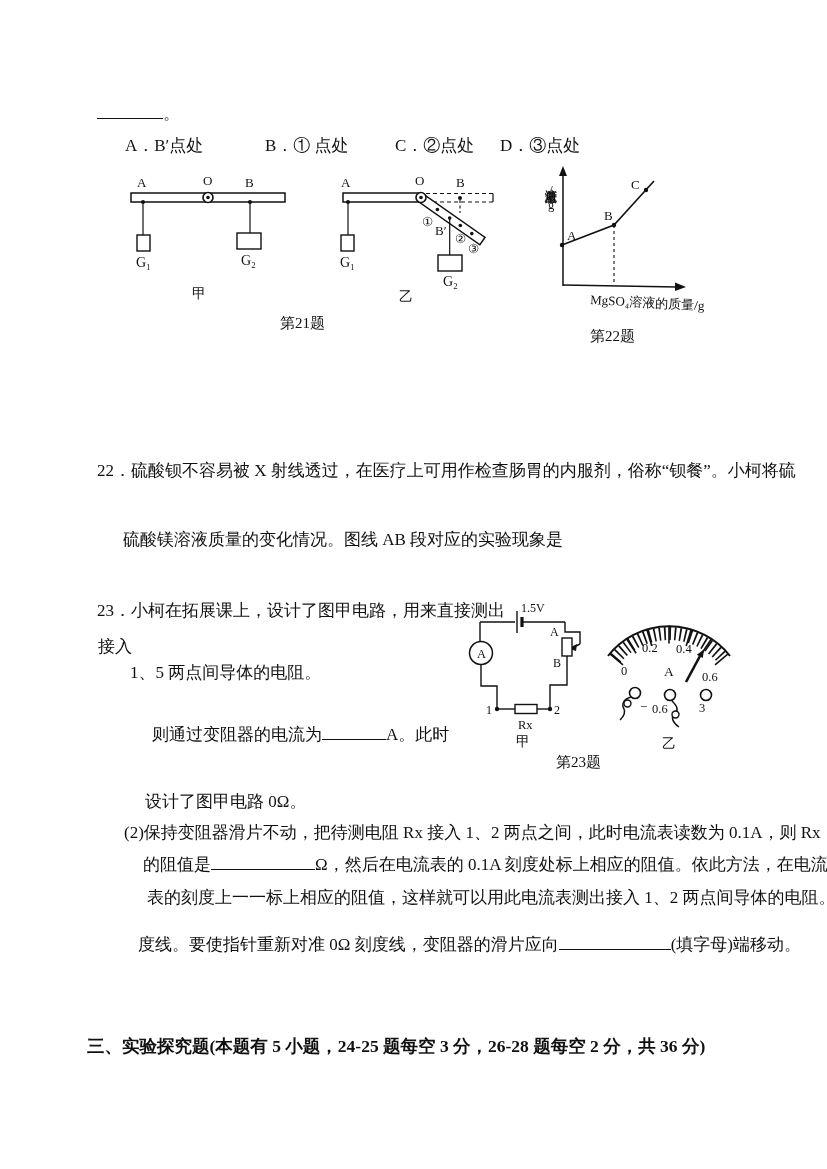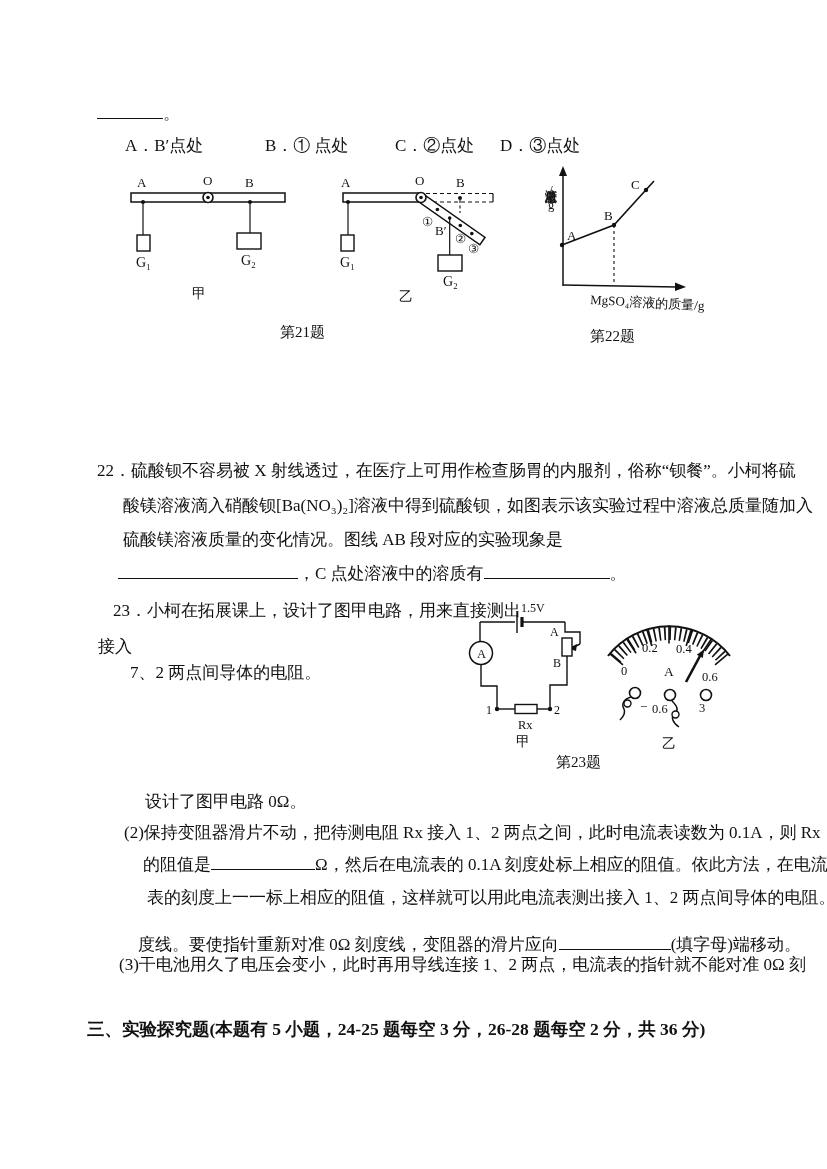--- a/index.html
+++ b/index.html
@@ -1,20 +1,20 @@
 <!DOCTYPE html>
 <html><head>
 <meta charset="utf-8">
 <style>
   html,body{margin:0;padding:0;background:#fff;}
   .doc{position:relative;width:827px;height:1169px;background:#ffffff;overflow:hidden;
        font-family:"Liberation Serif","DejaVu Serif",serif;color:#111;}
   .tl{position:absolute;white-space:nowrap;font-size:17px;line-height:20px;}
   .tl.sm{font-size:15px;}
-  .tl.bold{font-weight:bold;font-size:17.5px;}
+  .tl.bold{font-weight:bold;font-size:17.5px;margin-top:17px;}
   .blank{display:inline-block;border-bottom:1.4px solid #111;height:0.85em;vertical-align:baseline;}
   svg{position:absolute;overflow:visible;}
   svg text{font-family:"Liberation Serif","DejaVu Serif",serif;fill:#111;}
   .vlabel{position:absolute;writing-mode:vertical-rl;text-orientation:upright;
           font-size:12.5px;letter-spacing:1px;white-space:nowrap;}
 </style>
 </head>
 <body>
 
 <div class="doc">
@@ -70,53 +70,51 @@
     <circle cx="13" cy="29" r="2" fill="#111"></circle>
     <line x1="13" y1="30" x2="13" y2="62" stroke="#111" stroke-width="1.2"></line>
     <rect x="6" y="62" width="13" height="16" fill="#fff" stroke="#111" stroke-width="1.4"></rect>
     <text x="5" y="94" font-size="14">G₁</text>
     <line x1="114.7" y1="46" x2="114.7" y2="82" stroke="#111" stroke-width="1.2"></line>
     <rect x="103" y="82" width="24" height="16" fill="#fff" stroke="#111" stroke-width="1.4"></rect>
     <text x="108" y="113" font-size="14">G₂</text>
     <text x="64" y="128" font-size="14">乙</text>
   </svg>
 
-  <div class="tl sm" style="left:280px;top:322px">第21题</div>
+  <div class="tl sm" style="left:280px;top:313px">第21题</div>
 
   <svg style="left:528px;top:162px" width="215" height="160" viewBox="0 0 215 160">
     <line x1="35" y1="12" x2="35" y2="124" stroke="#111" stroke-width="1.5"></line>
     <polygon points="31,14 35,4 39,14" fill="#111"></polygon>
     <line x1="35" y1="123" x2="149" y2="125" stroke="#111" stroke-width="1.5"></line>
     <polygon points="147,120.5 158,125 147,129" fill="#111"></polygon>
     <polyline points="34,83 86,63 126,19" fill="none" stroke="#111" stroke-width="1.6"></polyline>
     <line x1="86" y1="63" x2="86" y2="123" stroke="#111" stroke-width="1.1" stroke-dasharray="3 3"></line>
     <circle cx="34" cy="83" r="2.2" fill="#111"></circle>
     <circle cx="86" cy="63" r="2.2" fill="#111"></circle>
     <circle cx="118" cy="28" r="2.2" fill="#111"></circle>
     <text x="39" y="78" font-size="13">A</text>
     <text x="76" y="58" font-size="13">B</text>
     <text x="103" y="27" font-size="13">C</text>
     <text x="62" y="142" font-size="13" transform="rotate(3 62 142)">MgSO₄溶液的质量/g</text>
   </svg>
   <div class="vlabel" style="left:542px;top:178px">溶液总质量/g</div>
   <div class="tl sm" style="left:590px;top:326px">第22题</div>
 
   <div class="tl" style="left:97px;top:461px">22．硫酸钡不容易被 X 射线透过，在医疗上可用作检查肠胃的内服剂，俗称“钡餐”。小柯将硫</div>
-  <div class="tl" style="left:123px;top:496px">酸镁溶液滴入硝酸钡[Ba(NO₃)₂]溶液中得到硫酸钡，如图表示该实验过程中溶液总质量随加入</div>
   <div class="tl" style="left:123px;top:530px">硫酸镁溶液质量的变化情况。图线 AB 段对应的实验现象是</div>
-  <div class="tl" style="left:118px;top:564px"><span class="blank" style="width:180px"></span><span>，C 点处溶液中的溶质有</span><span class="blank" style="width:126px"></span><span>。</span></div>
 
-  <div class="tl" style="left:113px;top:601px">23．小柯在拓展课上，设计了图甲电路，用来直接测出</div>
+  <div class="tl" style="left:97px;top:601px">23．小柯在拓展课上，设计了图甲电路，用来直接测出</div>
   <div class="tl" style="left:98px;top:637px">接入</div>
-  <div class="tl" style="left:130px;top:663px">7、2 两点间导体的电阻。</div>
+  <div class="tl" style="left:130px;top:663px">1、5 两点间导体的电阻。</div>
+  <div class="tl" style="left:152px;top:725px"><span>则通过变阻器的电流为</span><span class="blank" style="width:64px"></span><span>A。此时</span></div>
   <div class="tl" style="left:145px;top:792px">设计了图甲电路 0Ω。</div>
   <div class="tl" style="left:124px;top:823px">(2)保持变阻器滑片不动，把待测电阻 Rx 接入 1、2 两点之间，此时电流表读数为 0.1A，则 Rx</div>
   <div class="tl" style="left:143px;top:855px"><span>的阻值是</span><span class="blank" style="width:104px"></span><span>Ω，然后在电流表的 0.1A 刻度处标上相应的阻值。依此方法，在电流</span></div>
   <div class="tl" style="left:147px;top:888px">表的刻度上一一标上相应的阻值，这样就可以用此电流表测出接入 1、2 两点间导体的电阻。</div>
-  <div class="tl" style="left:119px;top:955px">(3)干电池用久了电压会变小，此时再用导线连接 1、2 两点，电流表的指针就不能对准 0Ω 刻</div>
   <div class="tl" style="left:138px;top:935px"><span>度线。要使指针重新对准 0Ω 刻度线，变阻器的滑片应向</span><span class="blank" style="width:112px"></span><span>(填字母)端移动。</span></div>
 
   <svg style="left:455px;top:595px" width="150" height="160" viewBox="0 0 150 160">
     <text x="66" y="17" font-size="12">1.5V</text>
     <line x1="25" y1="27" x2="60" y2="27" stroke="#111" stroke-width="1.4"></line>
     <line x1="68" y1="27" x2="110" y2="27" stroke="#111" stroke-width="1.4"></line>
     <line x1="62" y1="16" x2="62" y2="38" stroke="#111" stroke-width="1.4"></line>
     <line x1="67" y1="22" x2="67" y2="32" stroke="#111" stroke-width="3.2"></line>
     <polyline points="110,27 110,37 125,37 125,49" fill="none" stroke="#111" stroke-width="1.4"></polyline>
     <line x1="125" y1="49" x2="119" y2="52" stroke="#111" stroke-width="1.4"></line>

